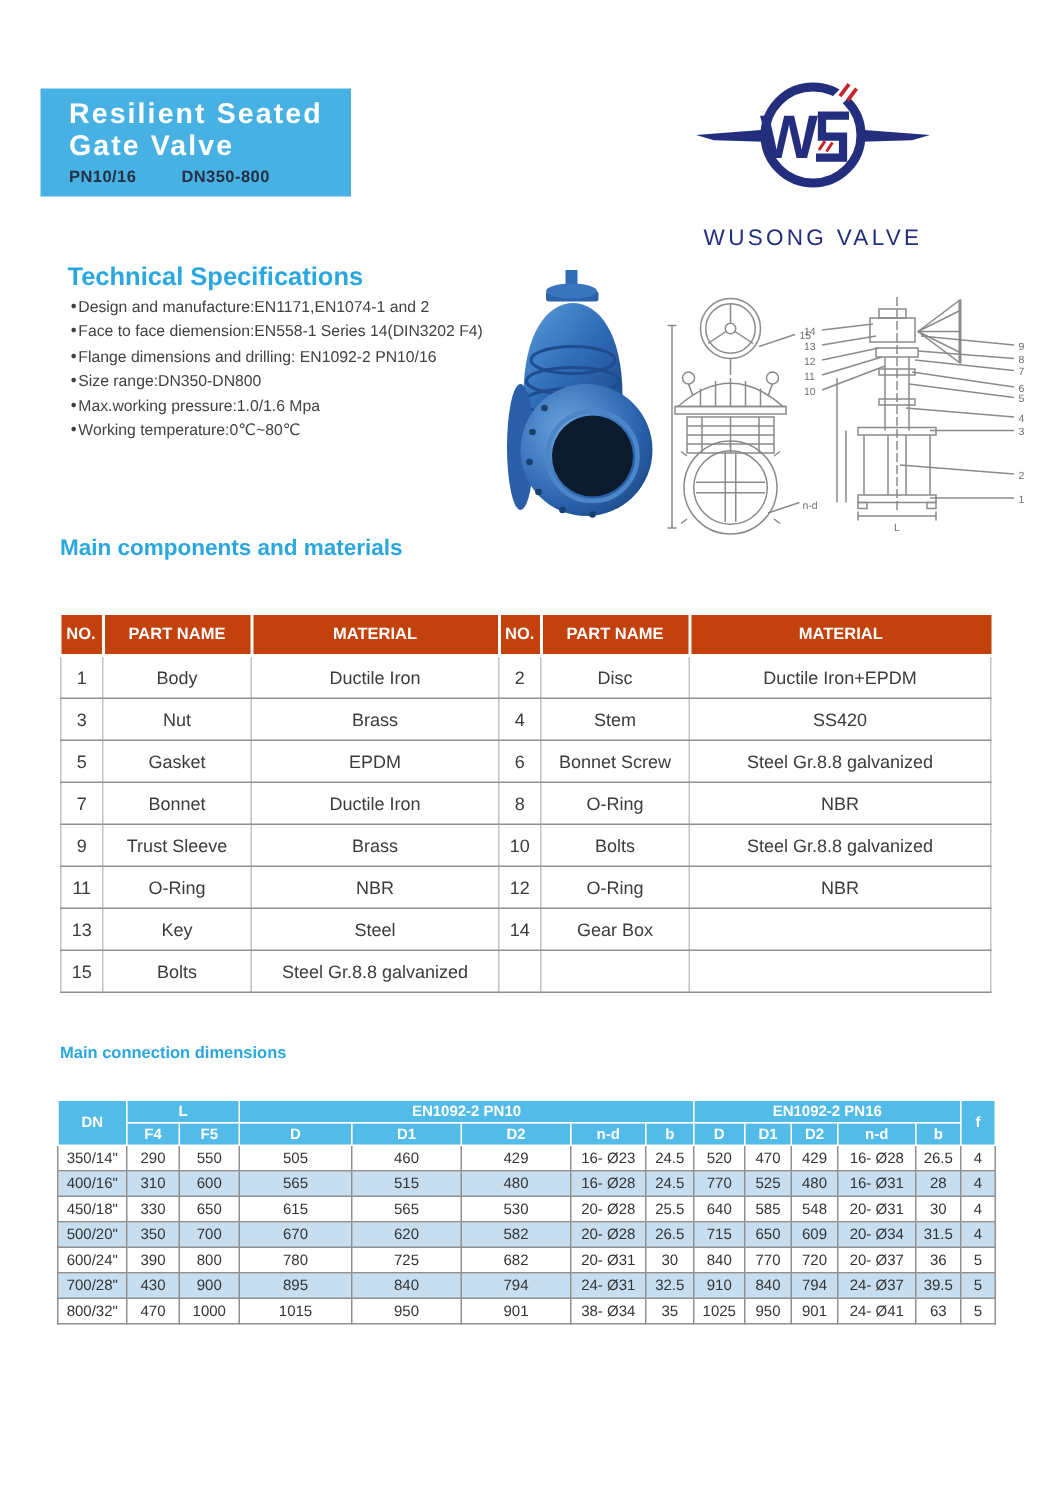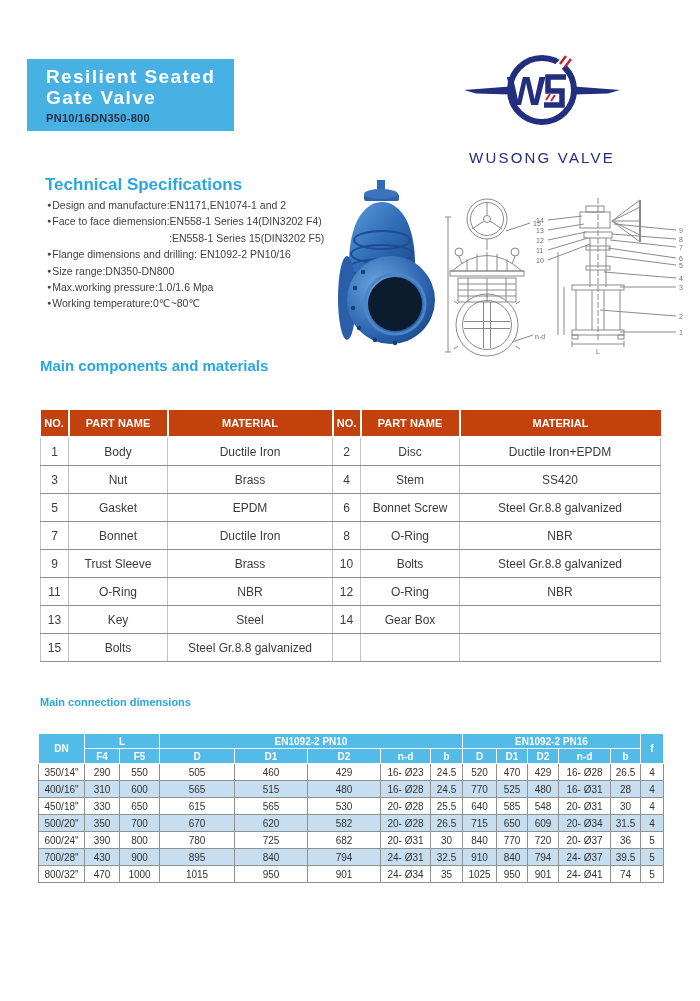--- a/index.html
+++ b/index.html
@@ -3,21 +3,21 @@
 <meta charset="utf-8">
 <style>
   html,body{margin:0;padding:0;background:#ffffff;}
   body{width:700px;height:1001px;overflow:hidden;font-family:"Liberation Sans","DejaVu Sans",sans-serif;}
   .page{position:relative;width:700px;height:1001px;background:#fff;}
 
   
   .title-box{position:absolute;left:27px;top:59px;width:207px;height:72px;background:#47B1E4;
              color:#fff;padding:7px 0 0 19px;box-sizing:border-box;}
   .t-line{font-size:19px;font-weight:bold;letter-spacing:1.4px;line-height:21px;}
-  .t-sub{margin-top:4px;font-size:11px;font-weight:bold;color:#253044;display:flex;letter-spacing:.3px;}
+  .t-sub{margin-top:4px;font-size:11px;font-weight:bold;color:#253044;display:flex;gap:30px;letter-spacing:.3px;}
   .logo-wrap{position:absolute;left:460px;top:44px;width:164px;text-align:center;}
   .brand{font-size:15px;font-weight:normal;color:#232E7E;letter-spacing:2.2px;margin-top:1px;white-space:nowrap;}
 
   
   .sec-title{position:absolute;color:#2BA7DF;font-weight:bold;margin:0;}
   #spec-title{left:45px;top:175px;font-size:17px;}
   #comp-title{left:40px;top:357px;font-size:15px;}
   #dim-title{left:40px;top:696px;font-size:11px;}
 
   
@@ -81,21 +81,20 @@
         <line x1="91" y1="57" x2="95" y2="51" stroke="#C4242B" stroke-width="2"></line>
       </g>
     </svg>
     <div class="brand">WUSONG VALVE</div>
   </div>
 
   <h2 class="sec-title" id="spec-title">Technical Specifications</h2>
   <ul class="spec-list">
       <li><span class="dot">●</span>Design and manufacture:EN1171,EN1074-1 and 2</li>
       <li><span class="dot">●</span>Face to face diemension:EN558-1 Series 14(DIN3202 F4)</li>
-      <li class="cont">:EN558-1 Series 15(DIN3202 F5)</li>
       <li><span class="dot">●</span>Flange dimensions and drilling: EN1092-2 PN10/16</li>
       <li><span class="dot">●</span>Size range:DN350-DN800</li>
       <li><span class="dot">●</span>Max.working pressure:1.0/1.6 Mpa</li>
       <li><span class="dot">●</span>Working temperature:0℃~80℃</li>
     </ul>
 
   <div class="img" id="valve-photo">
     <svg width="104" height="176" viewBox="0 0 104 176">
       <defs>
         <linearGradient id="bg1" x1="0" y1="0" x2="1" y2="1">
@@ -474,25 +473,25 @@
           <td>39.5</td>
           <td>5</td>
         </tr>
         <tr>
           <td>800/32"</td>
           <td>470</td>
           <td>1000</td>
           <td>1015</td>
           <td>950</td>
           <td>901</td>
-          <td>24- Ø34</td>
+          <td>38- Ø34</td>
           <td>35</td>
           <td>1025</td>
           <td>950</td>
           <td>901</td>
           <td>24- Ø41</td>
-          <td>74</td>
+          <td>63</td>
           <td>5</td>
         </tr>
       </tbody>
   </table>
 
 </div>
 
 </body></html>

